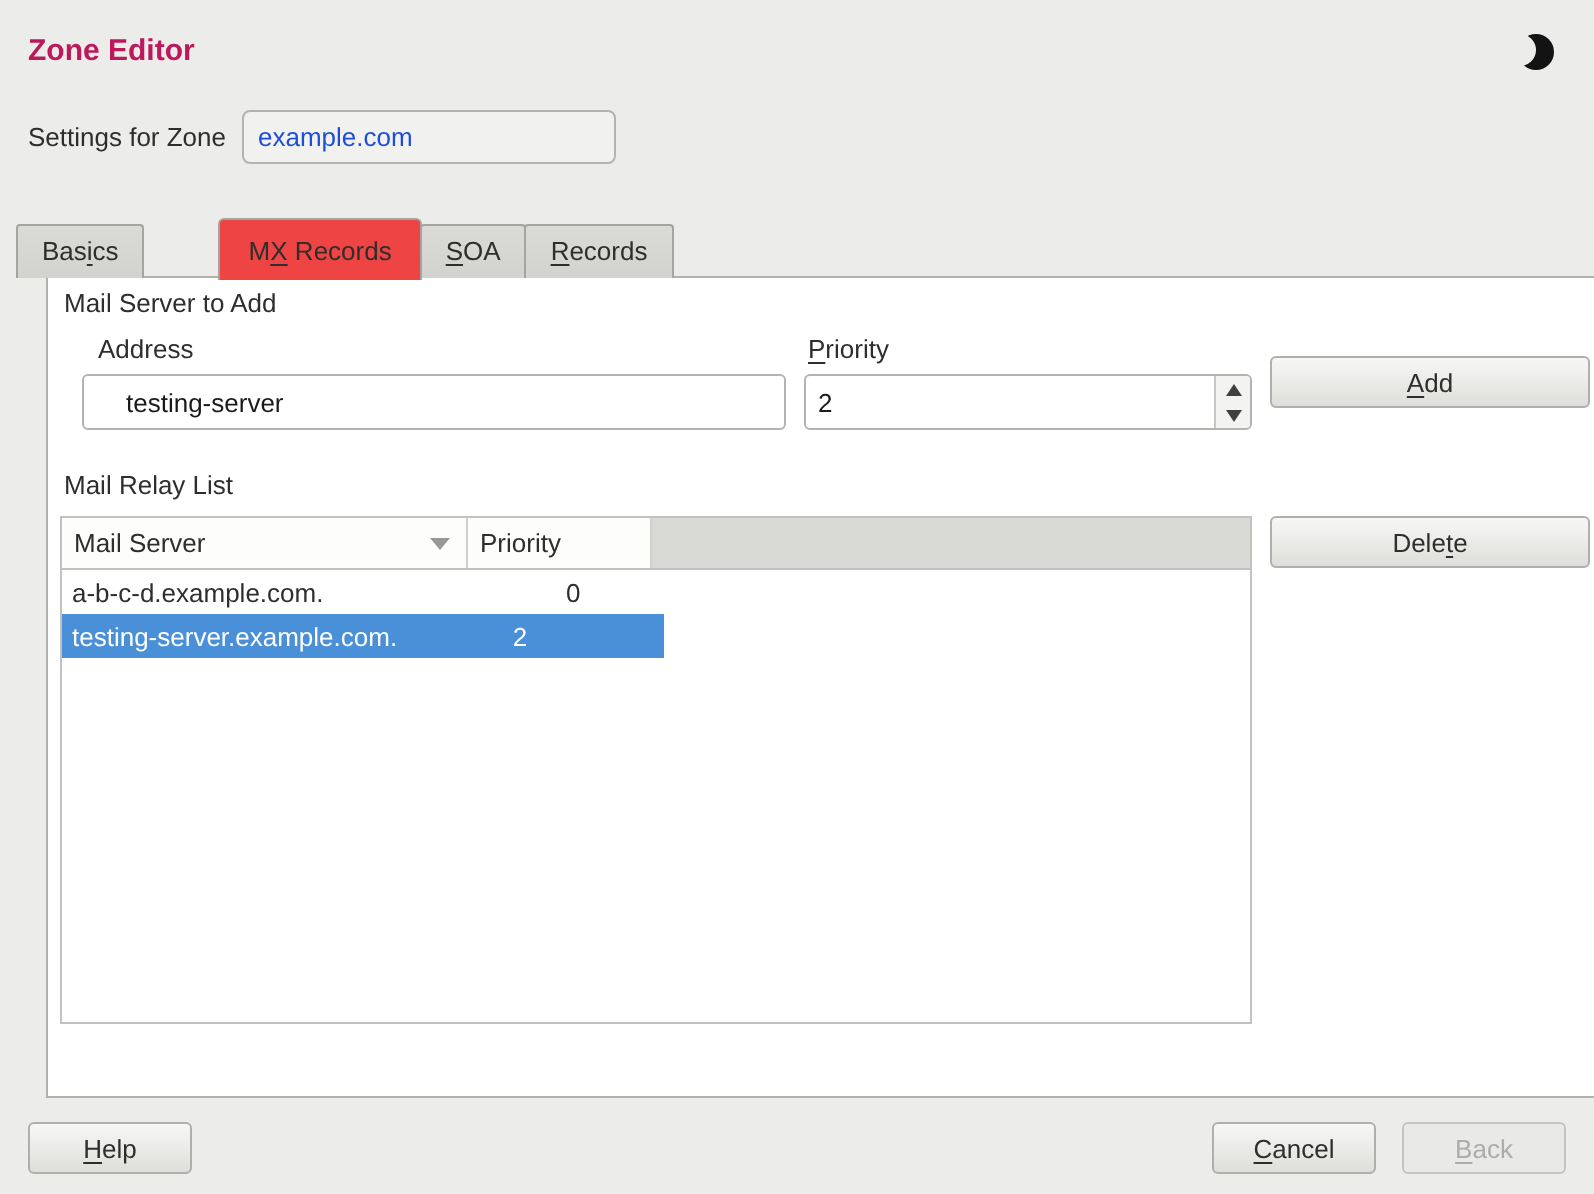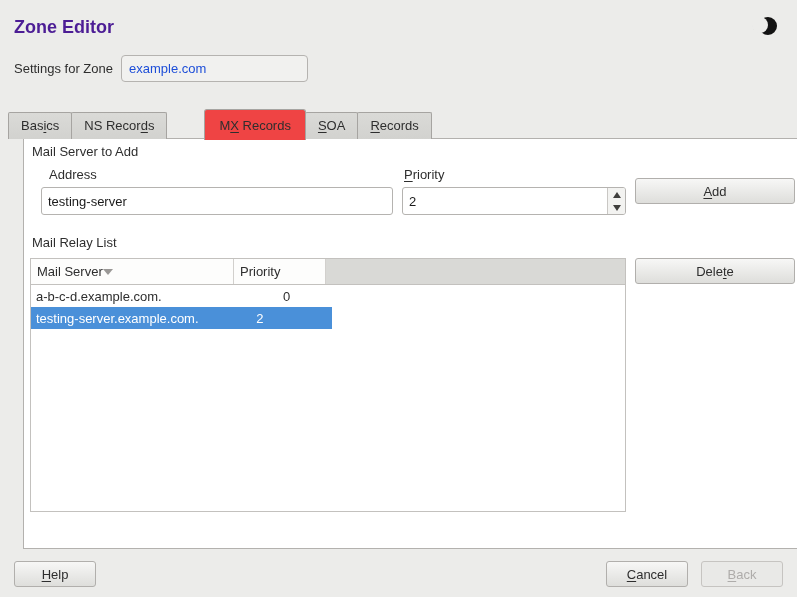--- a/index.html
+++ b/index.html
@@ -10,21 +10,21 @@
     background:#ececea;
     overflow:hidden;
   }
   u { text-decoration:underline; text-underline-offset:2px; }
 
   .window { position:relative; width:797px; height:597px; }
 
   
   .page-title {
     position:absolute; left:14px; top:17px;
-    font-size:18px; font-weight:bold; color:#4c1d95;
+    font-size:15px; font-weight:bold; color:#be185d;
   }
   .theme-icon { position:absolute; top:17px; right:20px; width:26px; height:20px; }
   .theme-icon .sun {
     position:absolute; left:0; top:2px; font-size:14px; color:#d9d9d6; line-height:1;
   }
   .theme-icon .moon { position:absolute; right:0; top:0; width:18px; height:18px; }
   .theme-icon .moon::before {
     content:''; position:absolute; inset:0; border-radius:50%; background:#131313;
   }
   .theme-icon .moon::after {
@@ -62,21 +62,21 @@
     position:absolute; left:23px; top:138px; width:784px; height:411px;
     background:#ffffff; border:1px solid #b3b1ae; z-index:2;
   }
   .frame-label { margin:5px 0 8px 8px; }
 
   .fields-row { display:flex; align-items:flex-start; padding-left:17px; }
   .field-label { display:block; margin:0 0 5px 8px; }
   .field-label.tight { margin-left:2px; }
   .text-input {
     height:28px; border:1px solid #b5b3b0; border-radius:3px; background:#fff;
-    padding:0 6px; font-size:13px; color:#1a1a1a;
+    padding:0 21px; font-size:13px; color:#1a1a1a;
     font-family:"Liberation Sans","DejaVu Sans",sans-serif;
   }
   .address-input { width:352px; }
   .field-gap { width:9px; }
 
   .spinbox { display:flex; width:224px; height:28px; border:1px solid #b5b3b0; border-radius:3px; background:#fff; overflow:hidden; }
   .spinbox input { flex:1; border:none; outline:none; padding:0 6px; font-size:13px; color:#1a1a1a; font-family:"Liberation Sans","DejaVu Sans",sans-serif; background:transparent; }
   .spin-buttons { width:18px; display:flex; flex-direction:column; border-left:1px solid #c9c7c4; background:#f3f3f1; }
   .spin-btn { flex:1; display:flex; align-items:center; justify-content:center; cursor:default; }
   .tri-up { width:0; height:0; border-left:4px solid transparent; border-right:4px solid transparent; border-bottom:6px solid #403f3d; }
@@ -99,21 +99,21 @@
 
   .table-row-wrap { display:flex; align-items:flex-start; padding-left:6px; }
   .table {
     width:596px; border:1px solid #c3c1be; background:#fff;
   }
   .thead { display:flex; height:26px; background:#d9d9d6; border-bottom:1px solid #c3c1be; }
   .th {
     display:flex; align-items:center; background:#fdfdfc; padding:0 6px;
     border-right:1px solid #d2d0cd; overflow:hidden; white-space:nowrap;
   }
-  .th-mailserver { width:203px; }
+  .th-mailserver { width:203px; justify-content:space-between; }
   .th-priority { width:92px; }
   .sort-arrow { width:0; height:0; border-left:5px solid transparent; border-right:5px solid transparent; border-top:6px solid #9a9896; margin-right:2px; }
   .tbody { min-height:226px; }
   .tr { display:flex; height:22px; align-items:center; white-space:nowrap;gap:44px; }
   .td { padding:0 5px; overflow:hidden; }
   .td-mailserver { width:203px; }
   .td-priority { width:92px; }
   .tr.selected { background:#4a90d9; color:#ffffff; width:301px; }
 
   .delete-col { margin-left:9px; padding-top:0px; }
@@ -139,21 +139,20 @@
     <span class="moon"></span>
   </div>
 
   <div class="zone-row">
     <span class="zone-label">Settings for Zone</span>
     <input class="zone-input" type="text" disabled="" value="example.com" style="">
   </div>
 
   <div class="tabs">
     <div class="tab">Bas<u>i</u>cs</div>
-    <div class="tab">NS Recor<u>d</u>s</div>
     <div class="tab active">M<u>X</u> Records</div>
     <div class="tab"><u>S</u>OA</div>
     <div class="tab"><u>R</u>ecords</div>
   </div>
 
   <div class="panel">
 
     <div class="frame-label">Mail Server to Add</div>
 
     <div class="fields-row">

